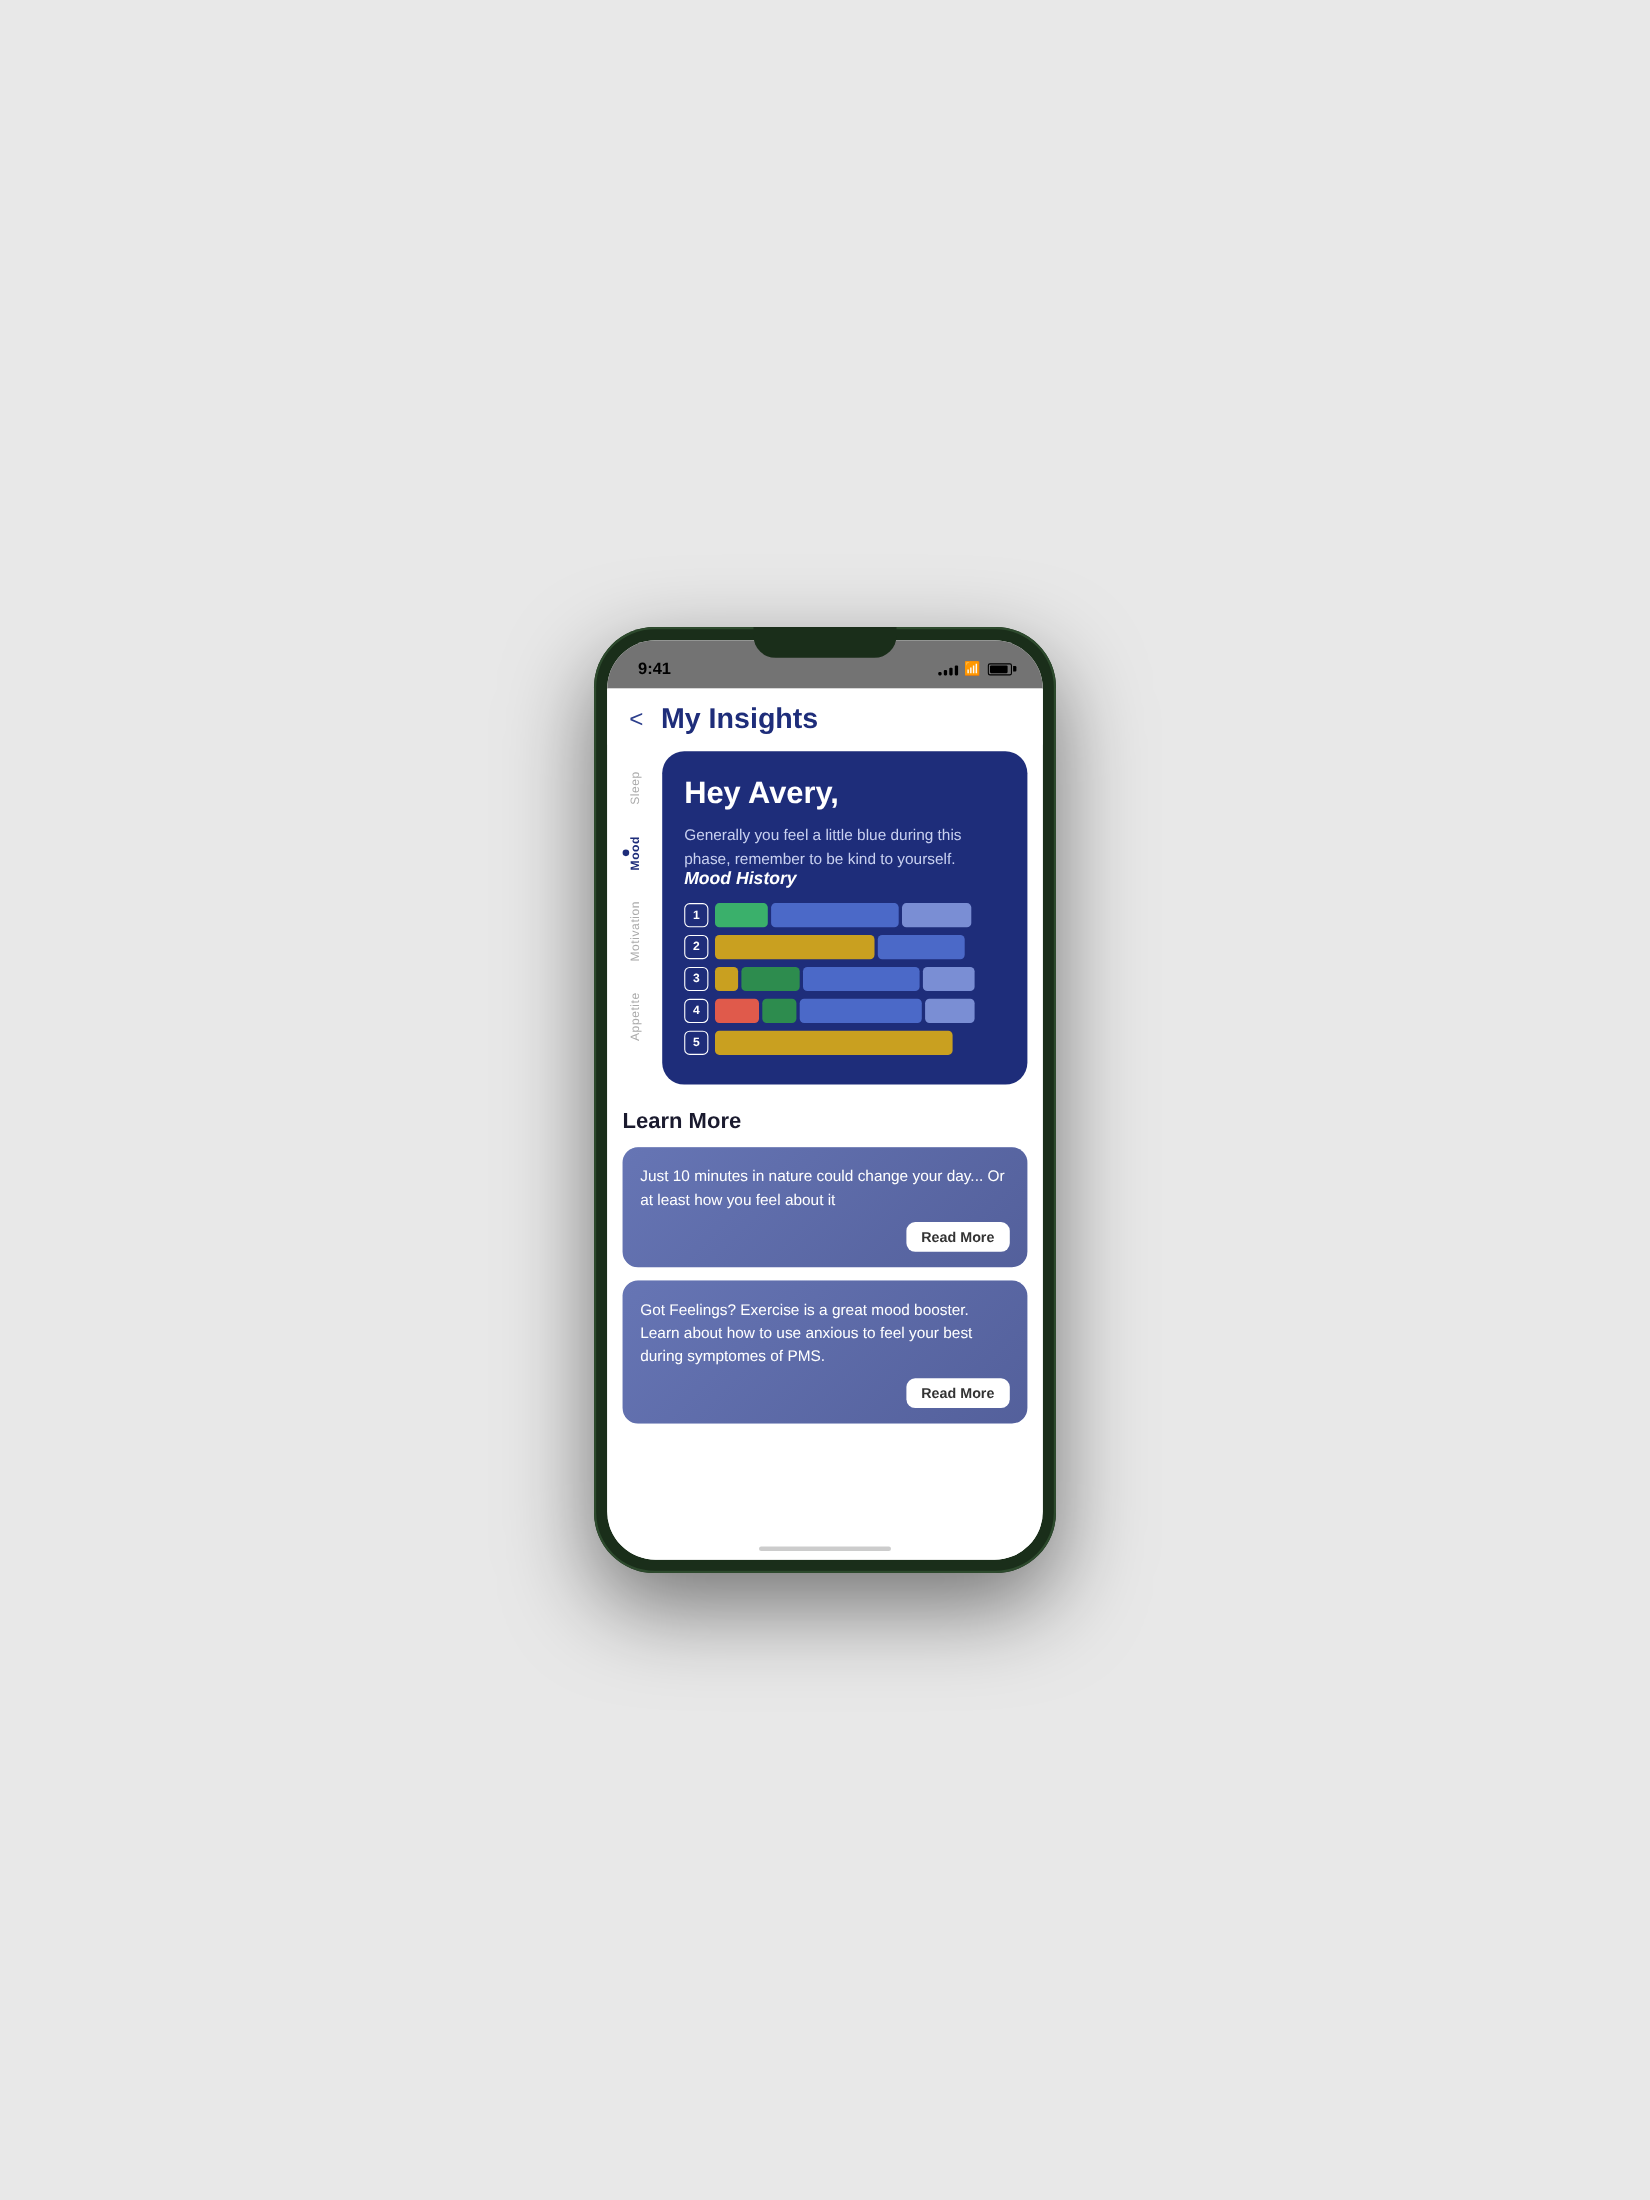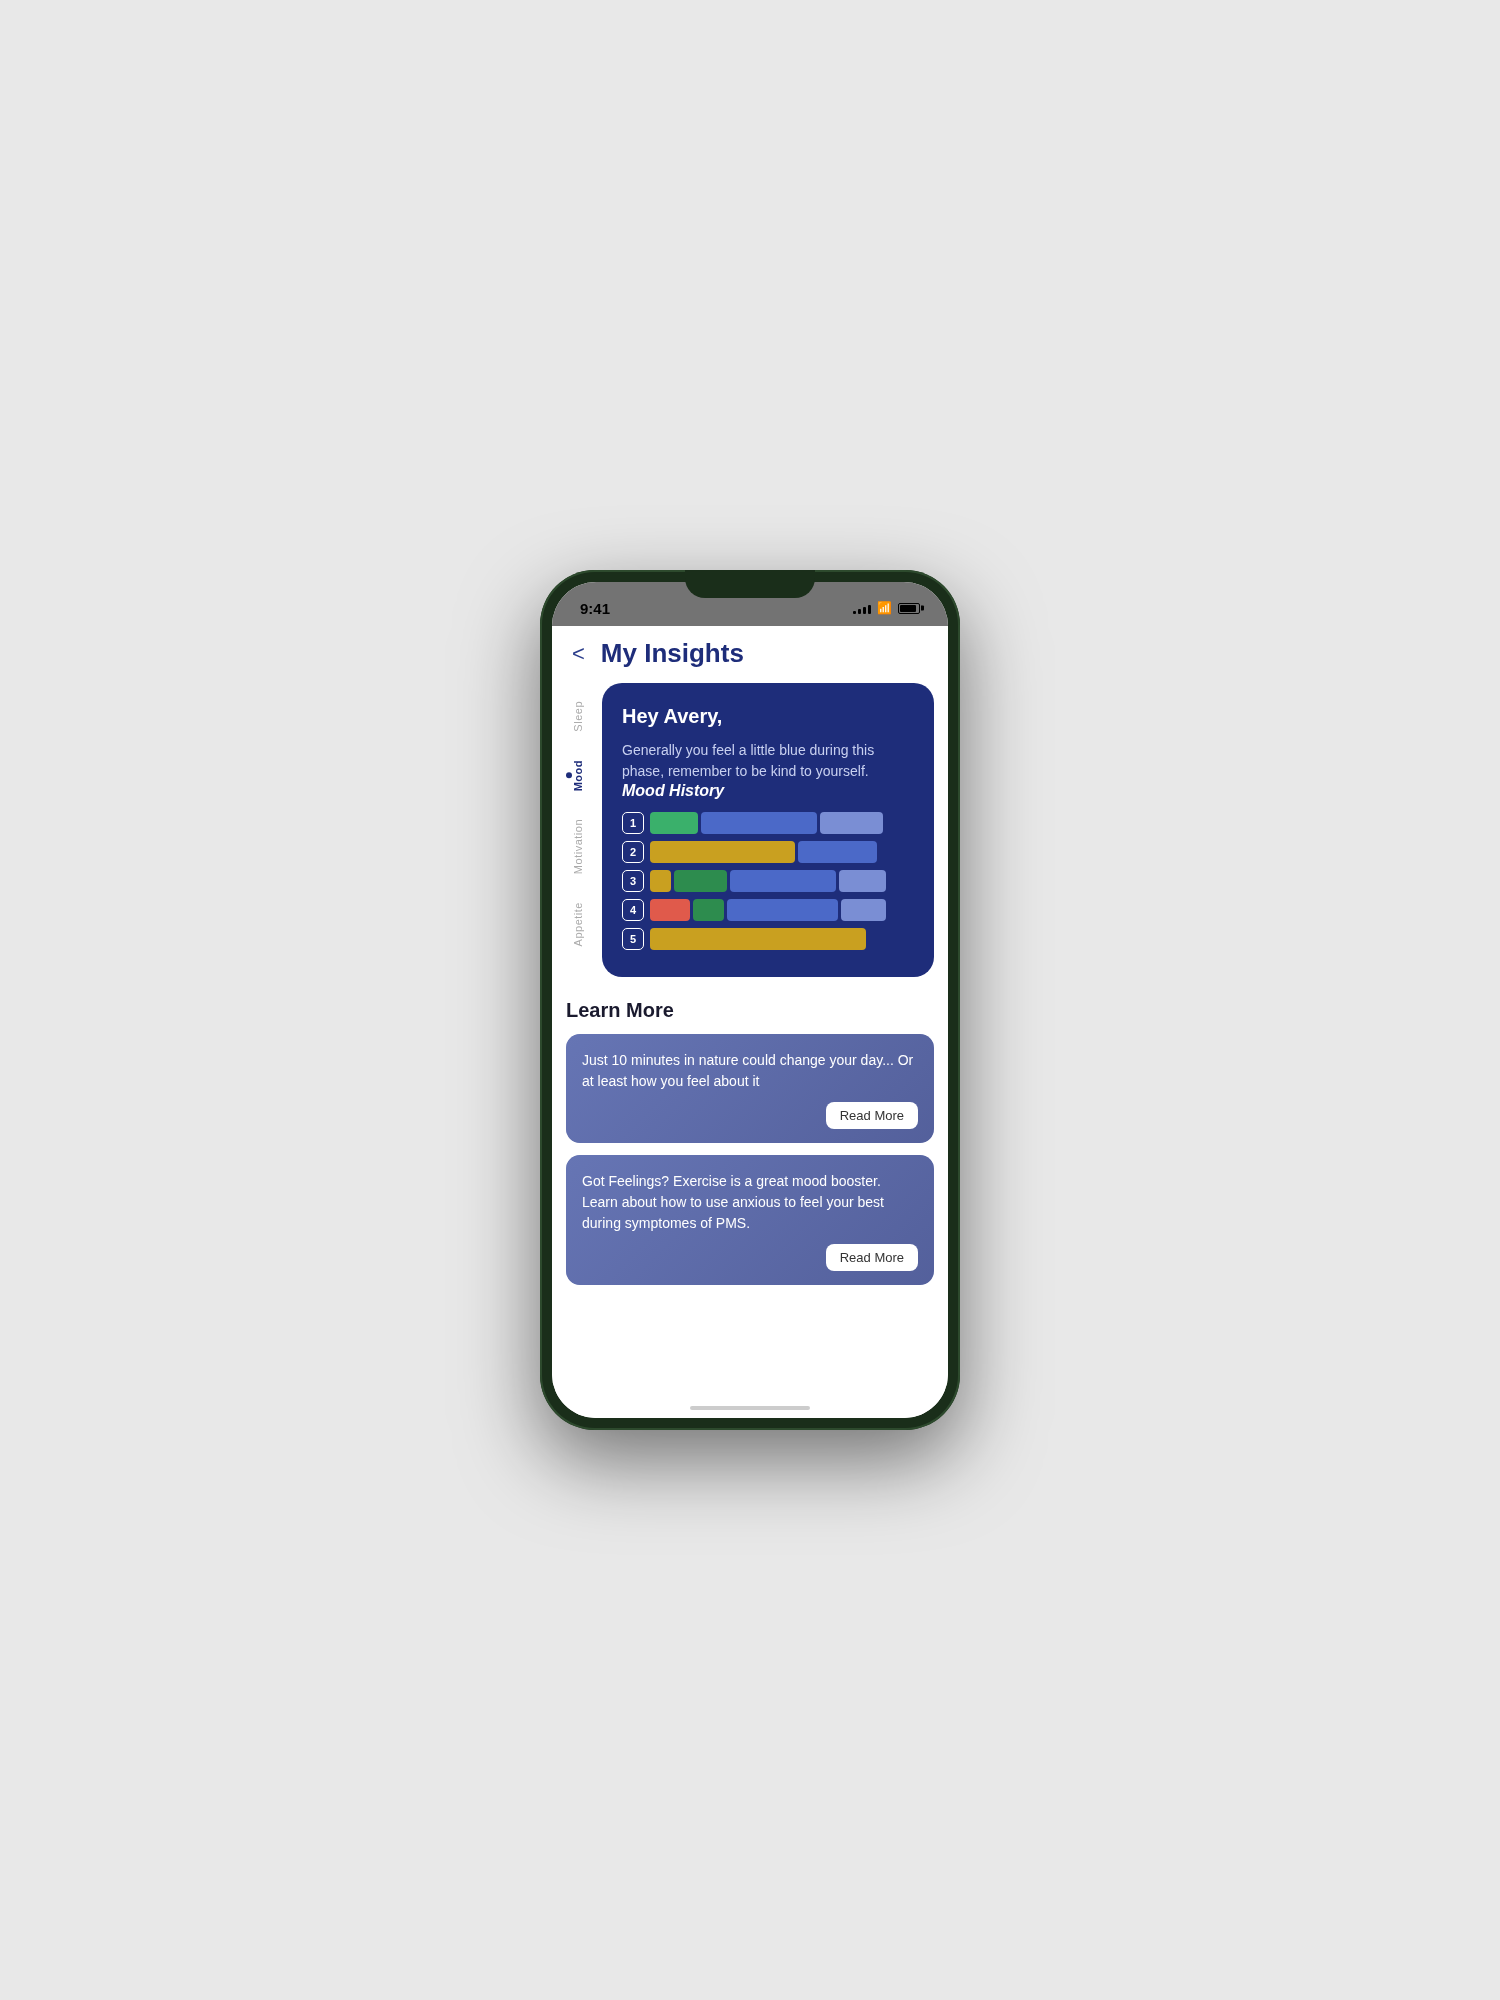--- a/index.html
+++ b/index.html
@@ -121,21 +121,21 @@
       transform: translateY(-50%);
     }
     .insights-card {
       background: #1e2d7a;
       border-radius: 20px;
       padding: 22px 20px 20px;
       margin: 6px 14px 6px 6px;
       flex: 1;
     }
     .card-greeting {
-      font-size: 20px;
+      font-size: 28px;
       font-weight: 700;
       color: #fff;
       margin-bottom: 12px;
     }
     .card-description {
       font-size: 14px;
       color: #c8d0f0;
       line-height: 1.5;
     }
     .mood-history-title {
@@ -232,21 +232,21 @@
       position: relative;
       z-index: 1;
     }
     .read-more-btn {
       background: #fff;
       color: #333;
       border: none;
       border-radius: 8px;
       padding: 6px 14px;
       font-size: 13px;
-      font-weight: 400;
+      font-weight: 700;
       cursor: pointer;
     }
     .home-indicator {
       position: absolute;
       bottom: 8px;
       left: 50%;
       transform: translateX(-50%);
       width: 120px;
       height: 4px;
       background: #000;

